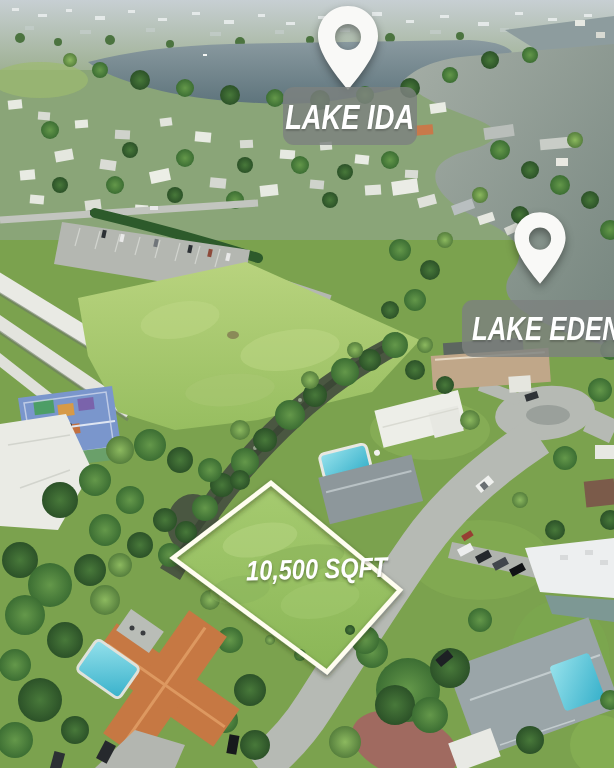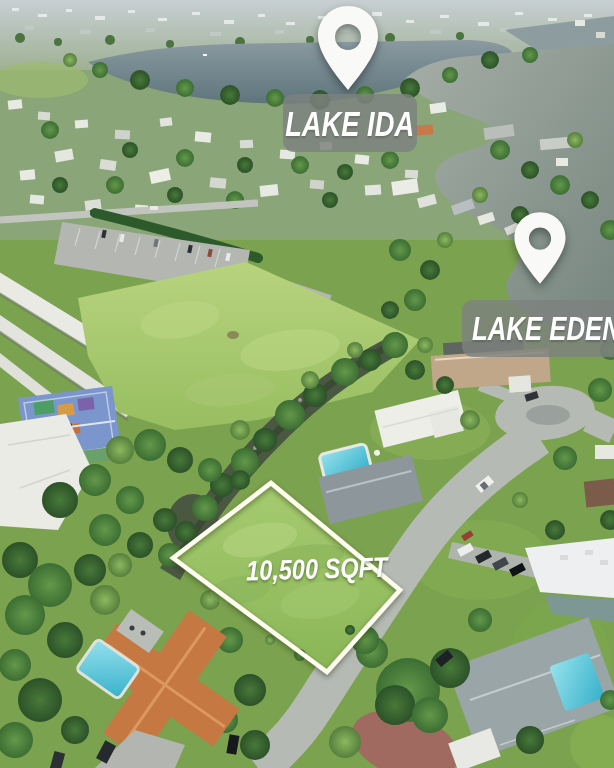--- a/index.html
+++ b/index.html
@@ -17,21 +17,21 @@
   .pin{position:absolute;filter:drop-shadow(0 4px 4px rgba(0,0,0,.38));}
   .map-label{
     position:absolute;background:var(--label-bg);border-radius:11px;
     display:flex;align-items:center;justify-content:center;
   }
   .map-label span{
     font-style:italic;font-weight:800;color:var(--label-text);
     transform:scaleX(.78);white-space:nowrap;line-height:1;
     text-shadow:0 2px 2px rgba(0,0,0,.18);
   }
-  #label-ida{left:283px;top:94px;width:134px;height:58px;}
+  #label-ida{left:283px;top:87px;width:134px;height:58px;}
   #label-ida span{font-size:35px;}
   #label-eden{left:462px;top:300px;width:196px;height:57px;justify-content:flex-start;padding-left:10px;}
   #label-eden span{font-size:33px;transform-origin:left center;}
   #lot-label{
     position:absolute;left:236px;top:556px;width:126px;text-align:center;
     font-style:italic;font-weight:800;font-size:28px;color:var(--label-text);
     transform:rotate(-1.5deg) scaleX(.84);white-space:nowrap;line-height:1;
     text-shadow:0 2px 3px rgba(0,0,0,.32);
   }
 </style>

